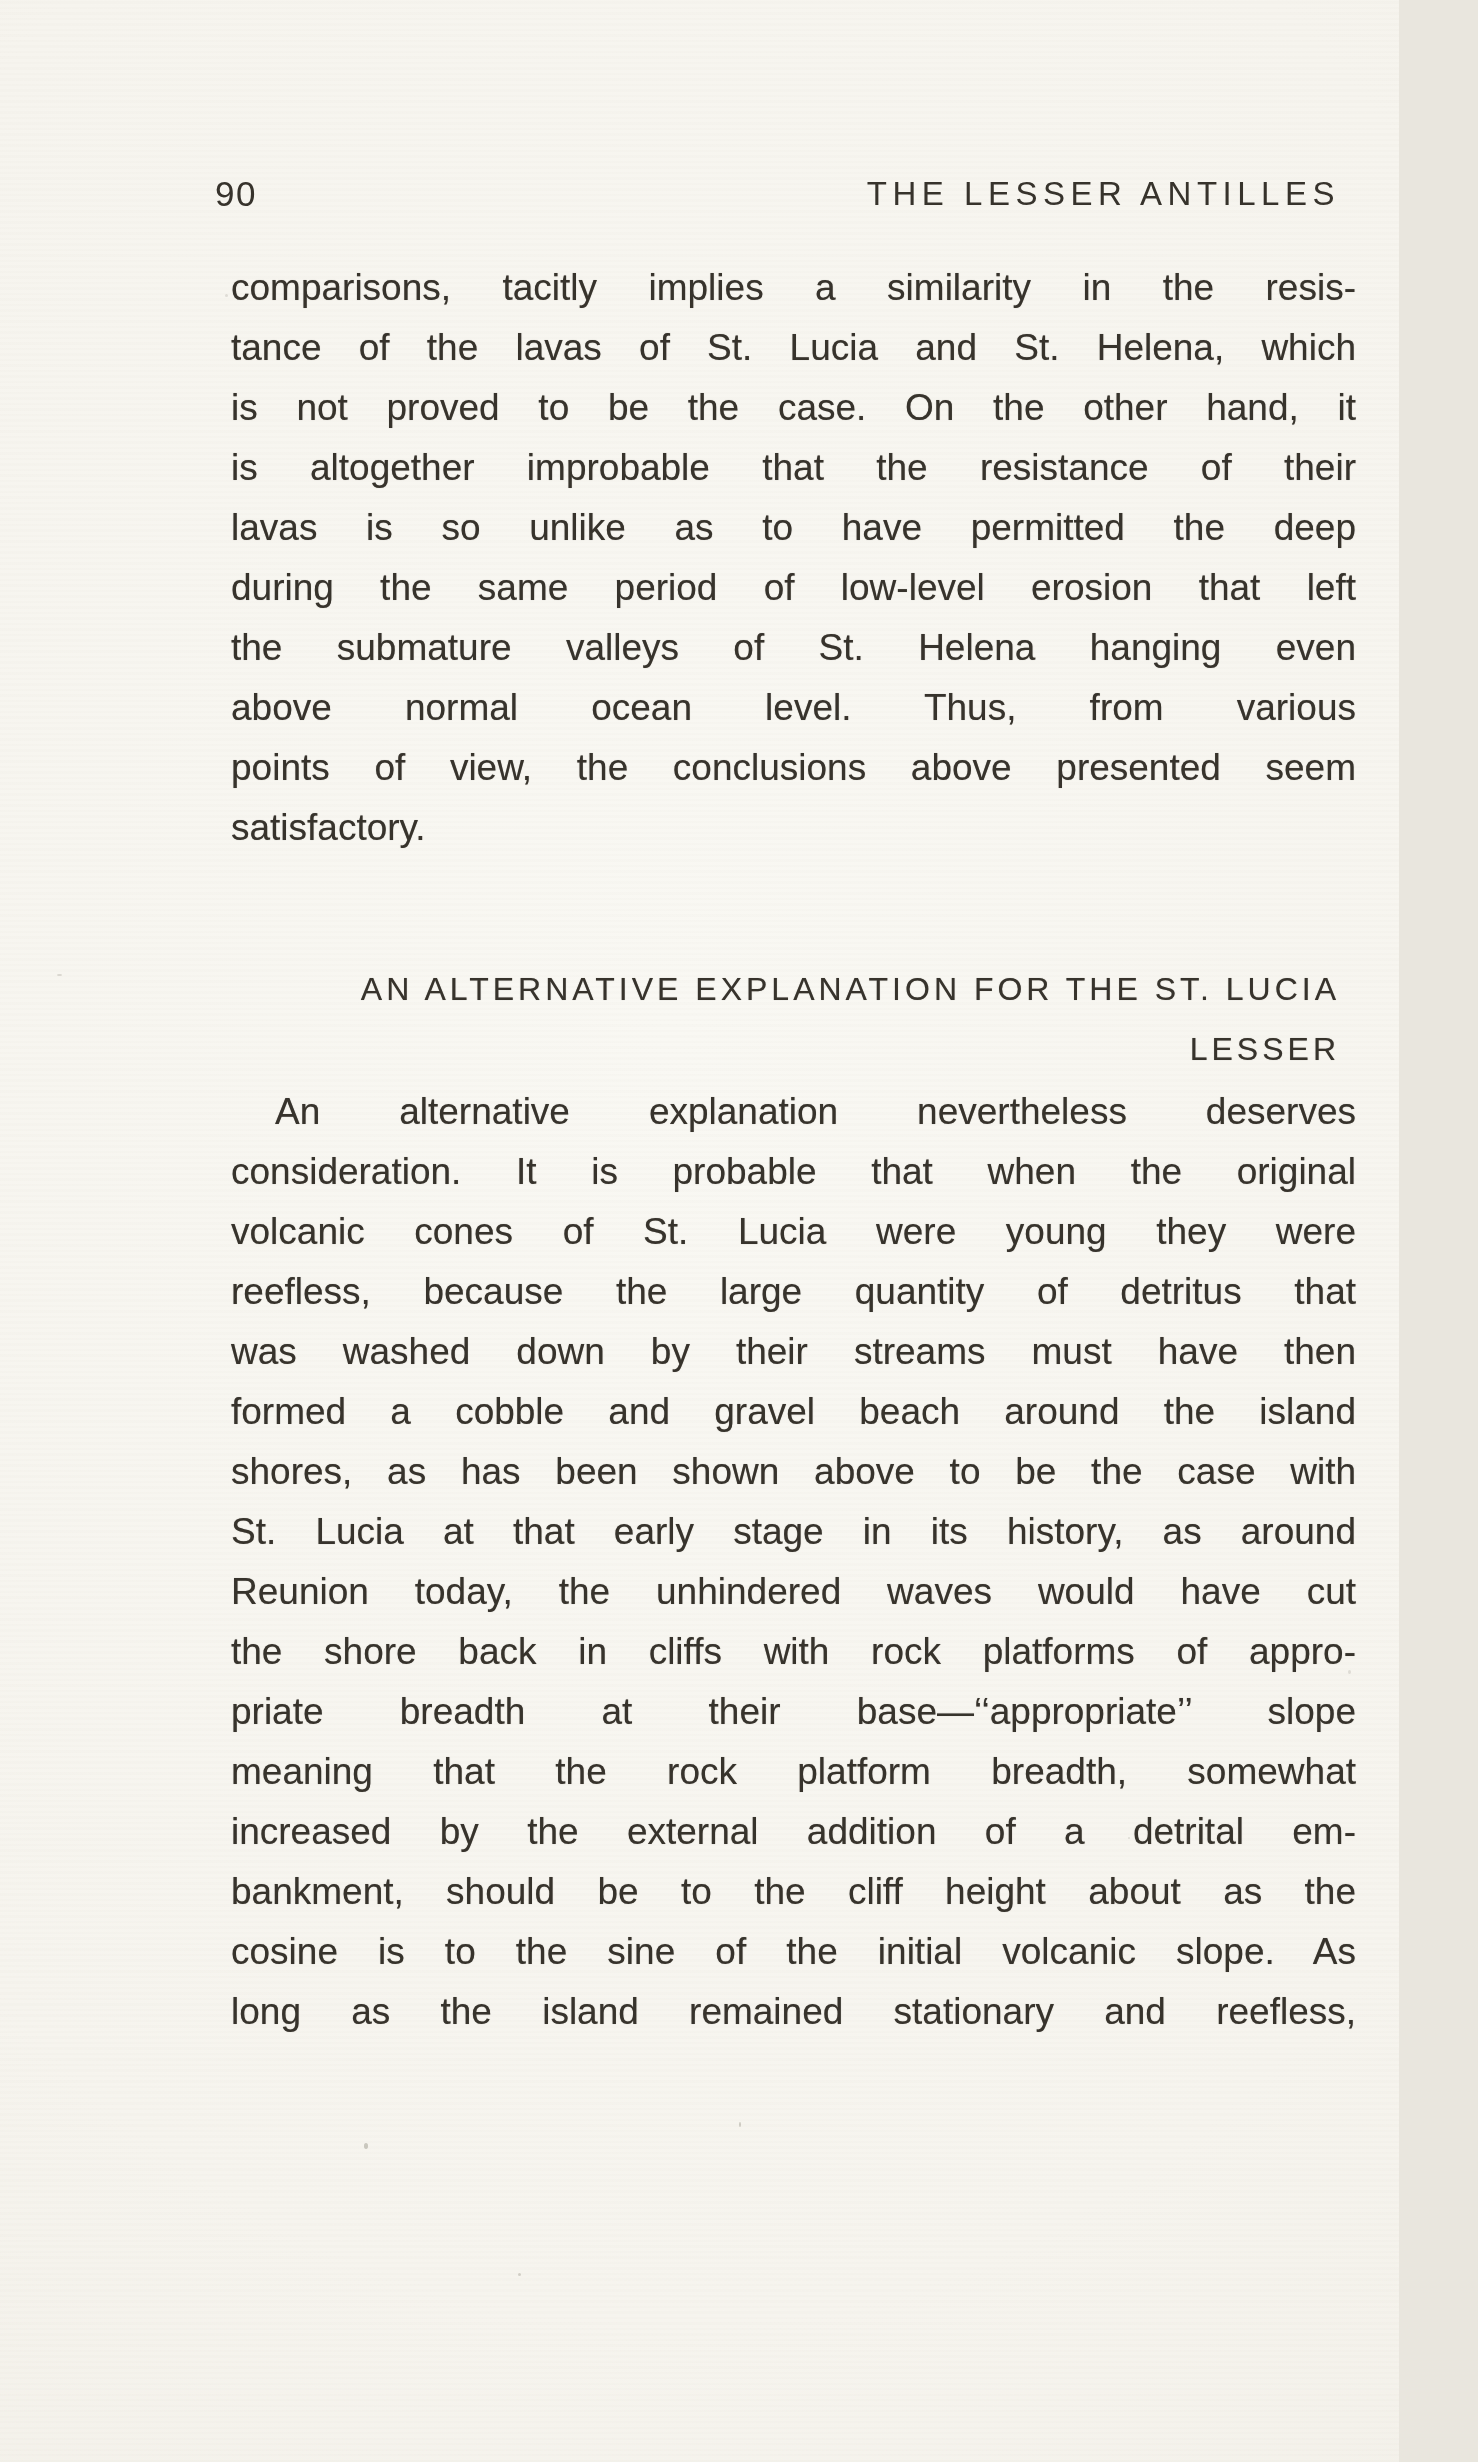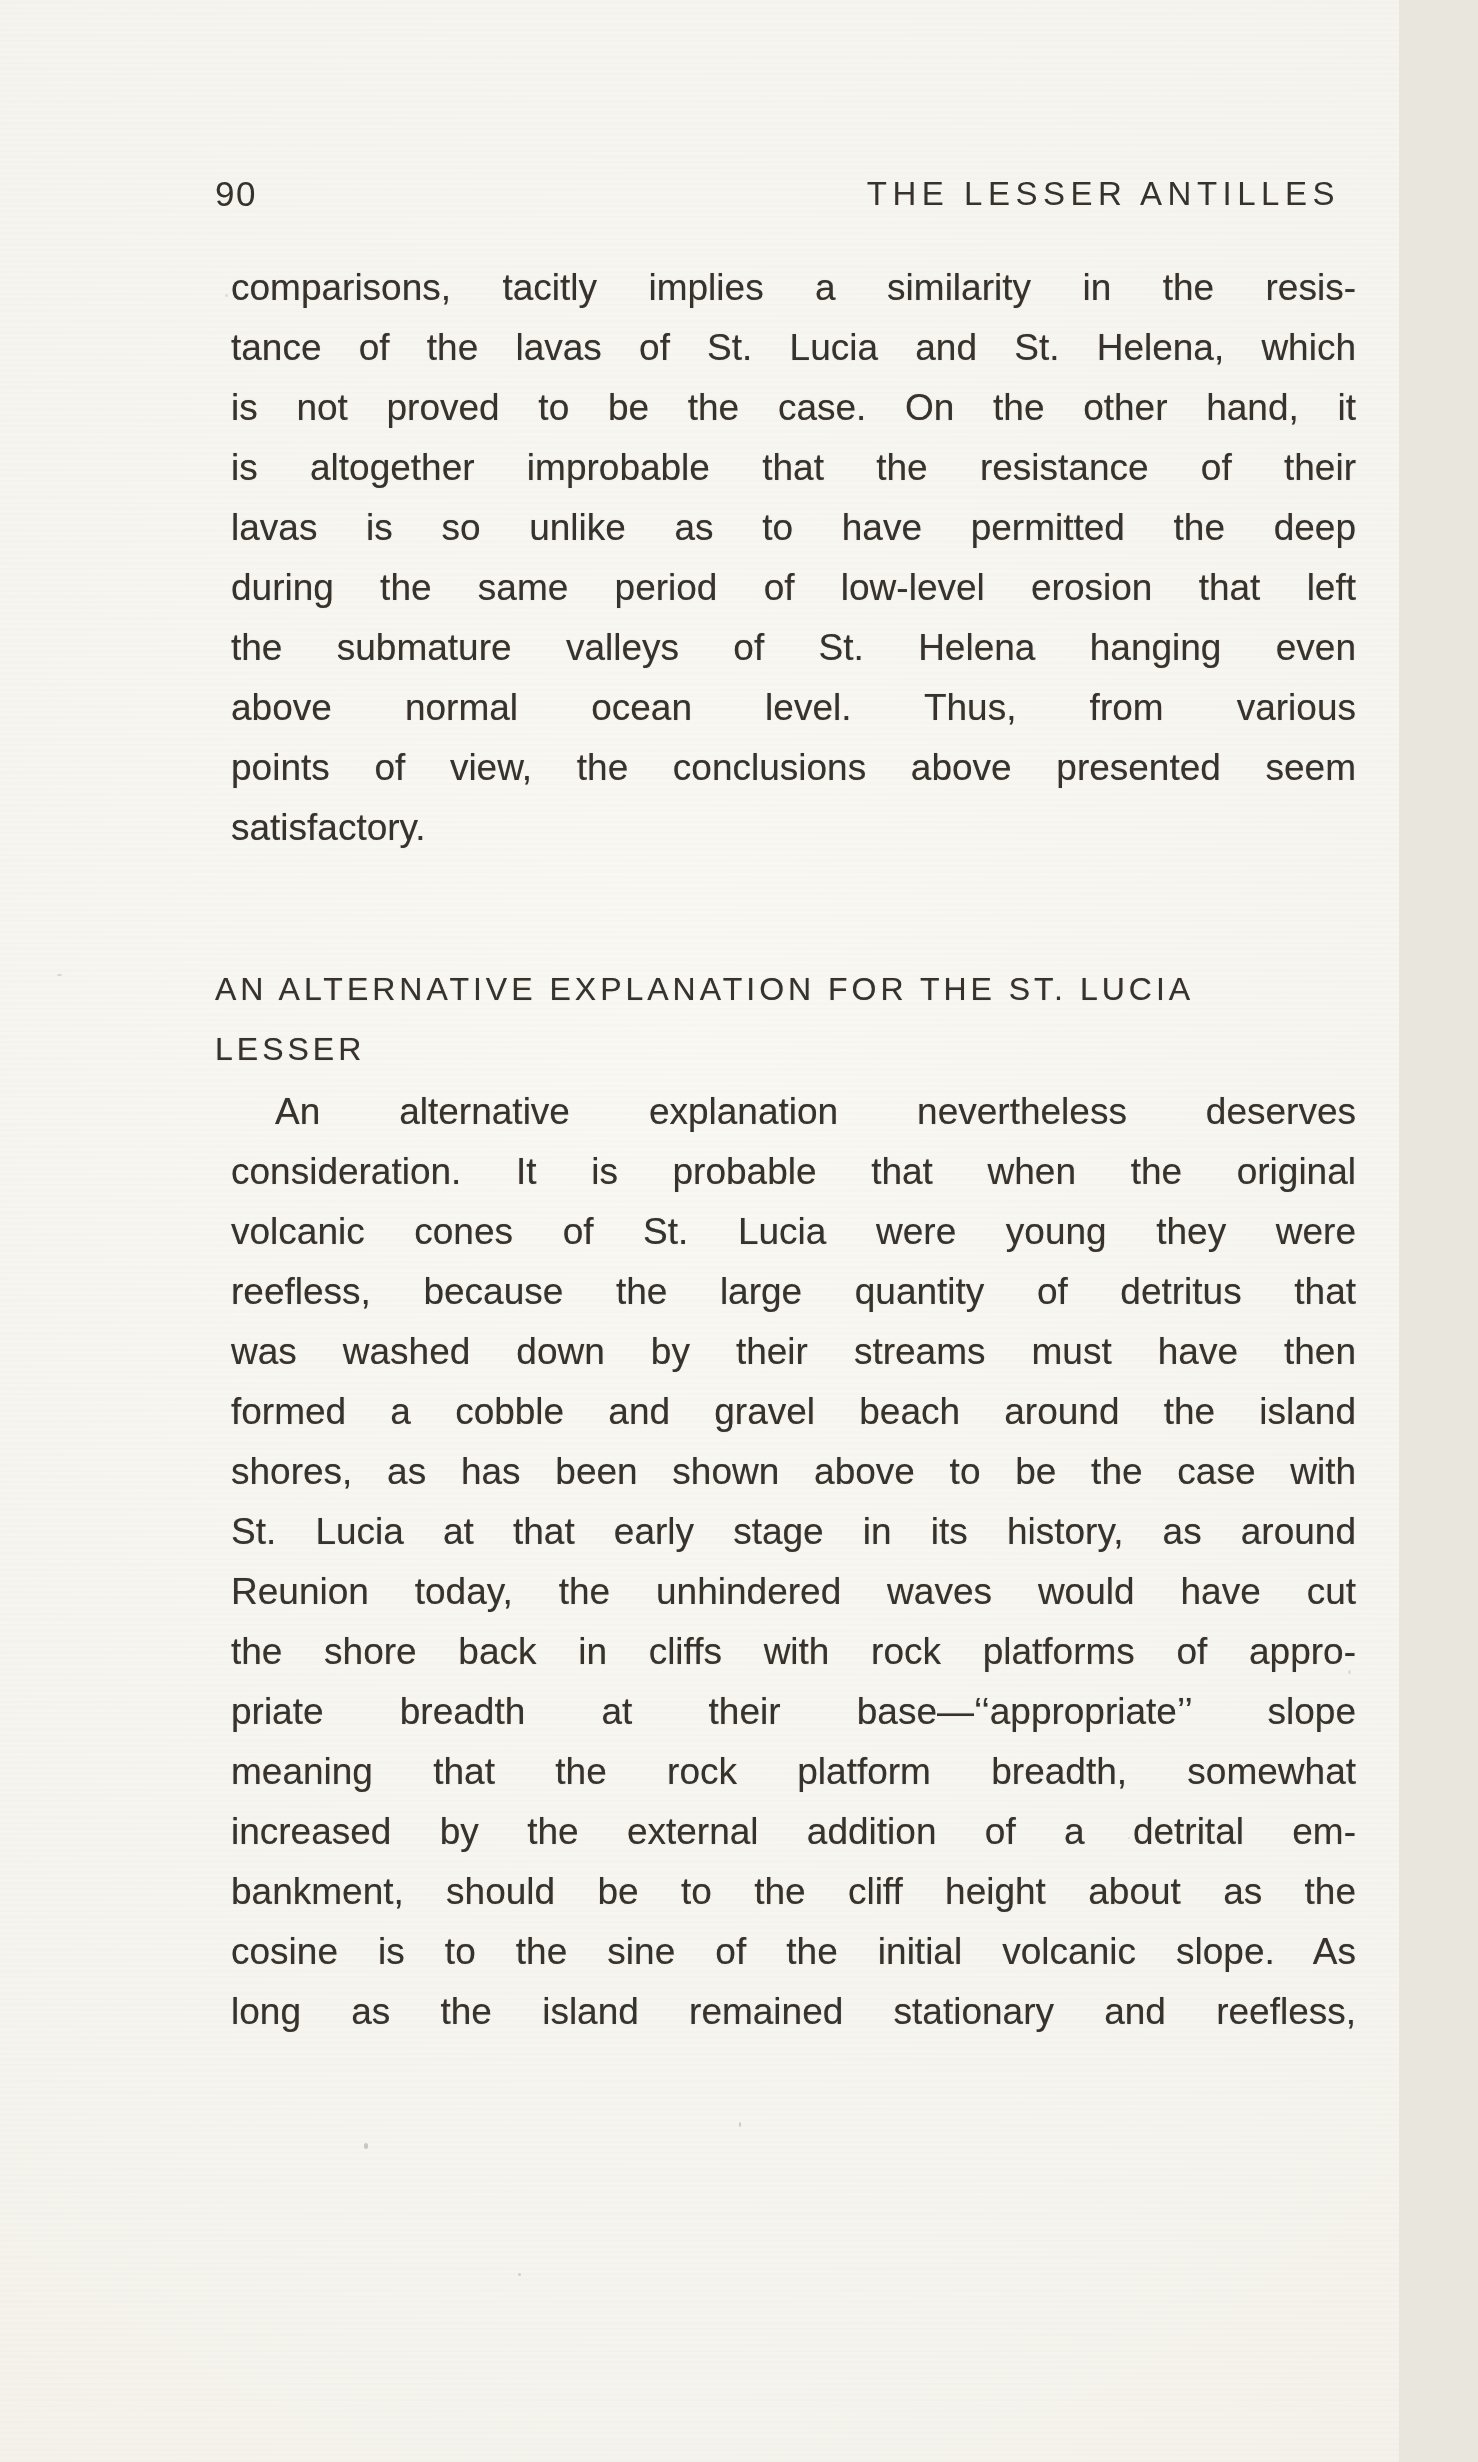--- a/index.html
+++ b/index.html
@@ -70,21 +70,21 @@
   }
   .jline.indent { text-indent: 44px; }
   
   .section-heading {
     position: absolute;
     top: 959px;
     left: 215px;
     width: 1125px;
     margin: 0;
     font-weight: normal;
-    text-align: left;
+    text-align: right;
   }
   .sh-line {
     font-size: 32px;
     line-height: 60px;
     height: 60px;
     letter-spacing: 4px;
     text-shadow: 0 0 0.8px rgba(55,51,44,0.45);
   }
   
   .speck {

